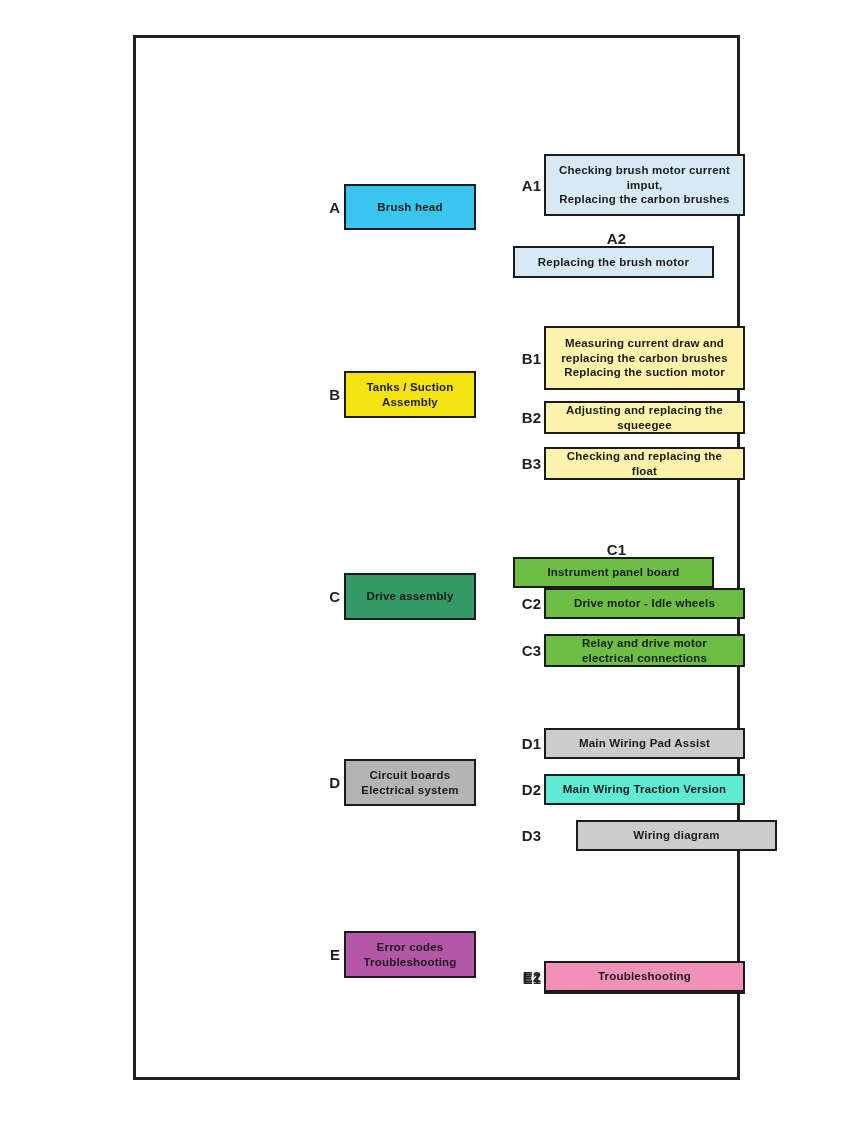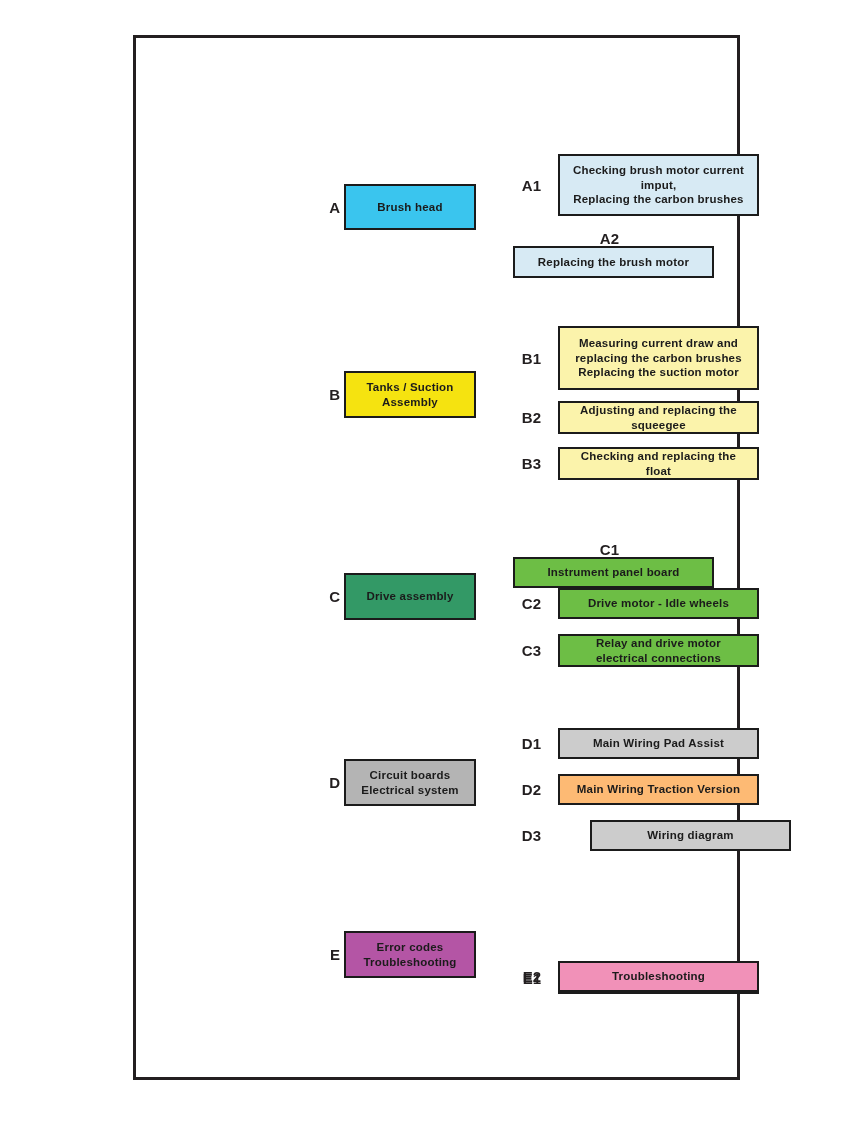--- a/index.html
+++ b/index.html
@@ -71,21 +71,21 @@
     position: absolute;
     display: flex;
     align-items: center;
   }
   .sub-letter {
     font-size: 15px;
     font-weight: bold;
     color: #231f20;
     width: 28px;
     text-align: right;
-    padding-right: 17px;
+    padding-right: 3px;
     line-height: 1;
     flex: 0 0 auto;
   }
   .sub-box {
     width: 201px;
     border: 2.5px solid #1b1b1b;
     box-sizing: border-box;
     display: flex;
     align-items: center;
     justify-content: center;
@@ -125,21 +125,21 @@
   #box-c2     { height: 31px; background: #6dbe45; }
   #row-c3     { left: 377px; top: 596px; }
   #box-c3     { height: 33px; background: #6dbe45; }
 
   
   #row-d      { left: 187px; top: 721px; }
   #box-d      { height: 47px; background: #b4b4b4; }
   #row-d1     { left: 377px; top: 690px; }
   #box-d1     { height: 31px; background: #cccccc; }
   #row-d2     { left: 377px; top: 736px; }
-  #box-d2     { height: 31px; background: #fdba74; }
+  #box-d2     { height: 31px; background: #5eead4; }
   #row-d3     { left: 377px; top: 782px; gap: 32px; }
   #box-d3     { height: 31px; background: #cccccc; }
 
   
   #row-e      { left: 187px; top: 893px; }
   #box-e      { height: 47px; background: #b455a5; }
   #row-e1     { left: 377px; top: 925px; }
   #box-e1     { height: 31px; background: #f191b8; }
   #row-e2     { left: 377px; top: 923px; }
   #box-e2     { height: 31px; background: #f191b8; }

